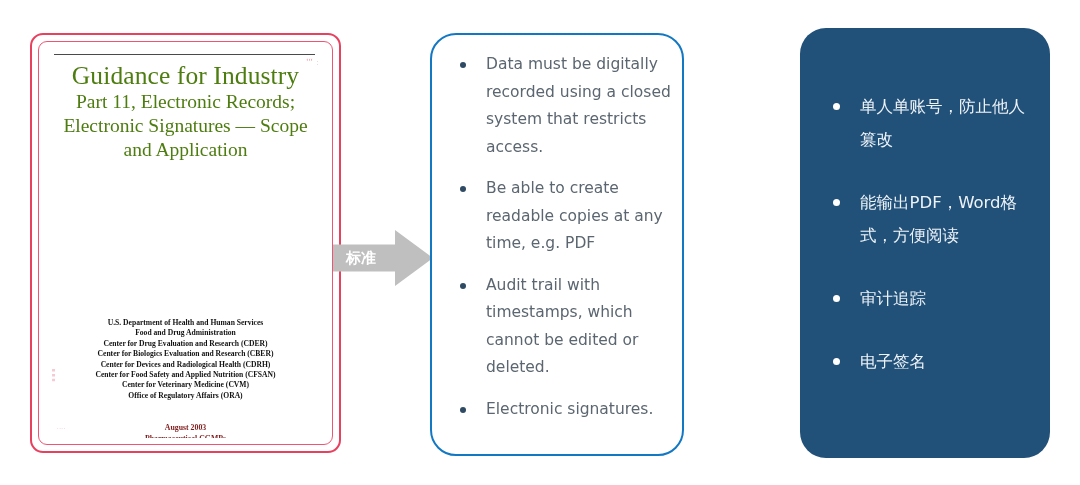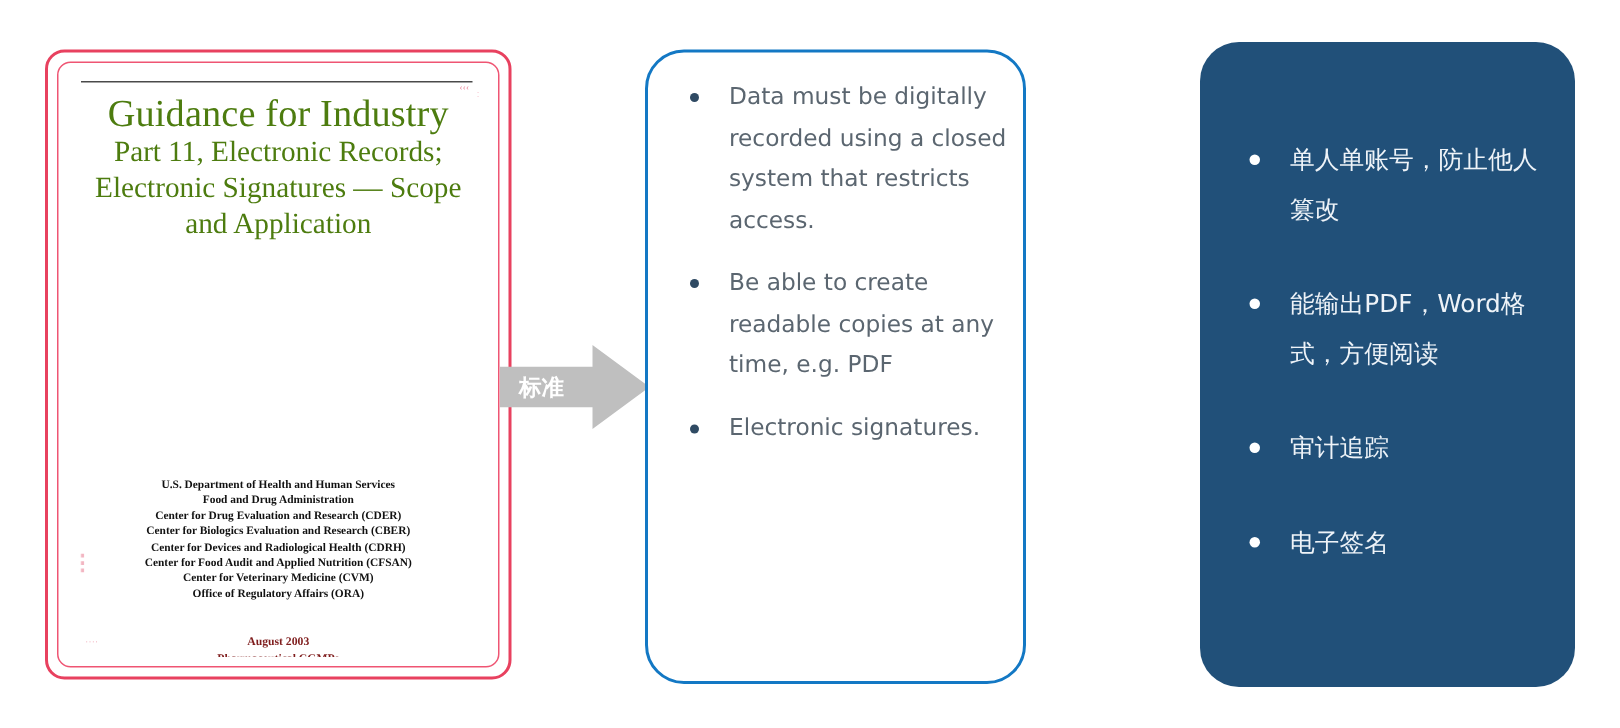--- a/index.html
+++ b/index.html
@@ -257,21 +257,21 @@
         <div class="doc-title-sub">Electronic Signatures — Scope</div>
         <div class="doc-title-sub">and Application</div>
       </div>
 
       <div id="doc-agencies">
         <div class="agency-line">U.S. Department of Health and Human Services</div>
         <div class="agency-line">Food and Drug Administration</div>
         <div class="agency-line">Center for Drug Evaluation and Research (CDER)</div>
         <div class="agency-line">Center for Biologics Evaluation and Research (CBER)</div>
         <div class="agency-line">Center for Devices and Radiological Health (CDRH)</div>
-        <div class="agency-line">Center for Food Audit and Applied Nutrition (CFSAN)</div>
+        <div class="agency-line">Center for Food Safety and Applied Nutrition (CFSAN)</div>
         <div class="agency-line">Center for Veterinary Medicine (CVM)</div>
         <div class="agency-line">Office of Regulatory Affairs (ORA)</div>
       </div>
 
       <div id="doc-date-block">
         <div class="date-line">August 2003</div>
         <div class="date-line">Pharmaceutical CGMPs</div>
       </div>
 
       <div class="edge-mark" id="mark-topright">‹‹‹</div>
@@ -282,20 +282,21 @@
   </div>
 
   <div class="arrow" id="arrow-standard">
     <span class="arrow-label">标准</span>
   </div>
 
   <div id="reqs-card">
     <ul id="reqs-list">
       <li>Data must be digitally recorded using a closed system that restricts access.</li>
       <li>Be able to create readable copies at any time, e.g. PDF</li>
+      <li>Audit trail with timestamps, which cannot be edited or deleted.</li>
       <li>Electronic signatures.</li>
     </ul>
   </div>
 
 
   <div id="features-card">
     <ul id="features-list">
       <li>单人单账号，防止他人篡改</li>
       <li>能输出PDF，Word格式，方便阅读</li>
       <li>审计追踪</li>

